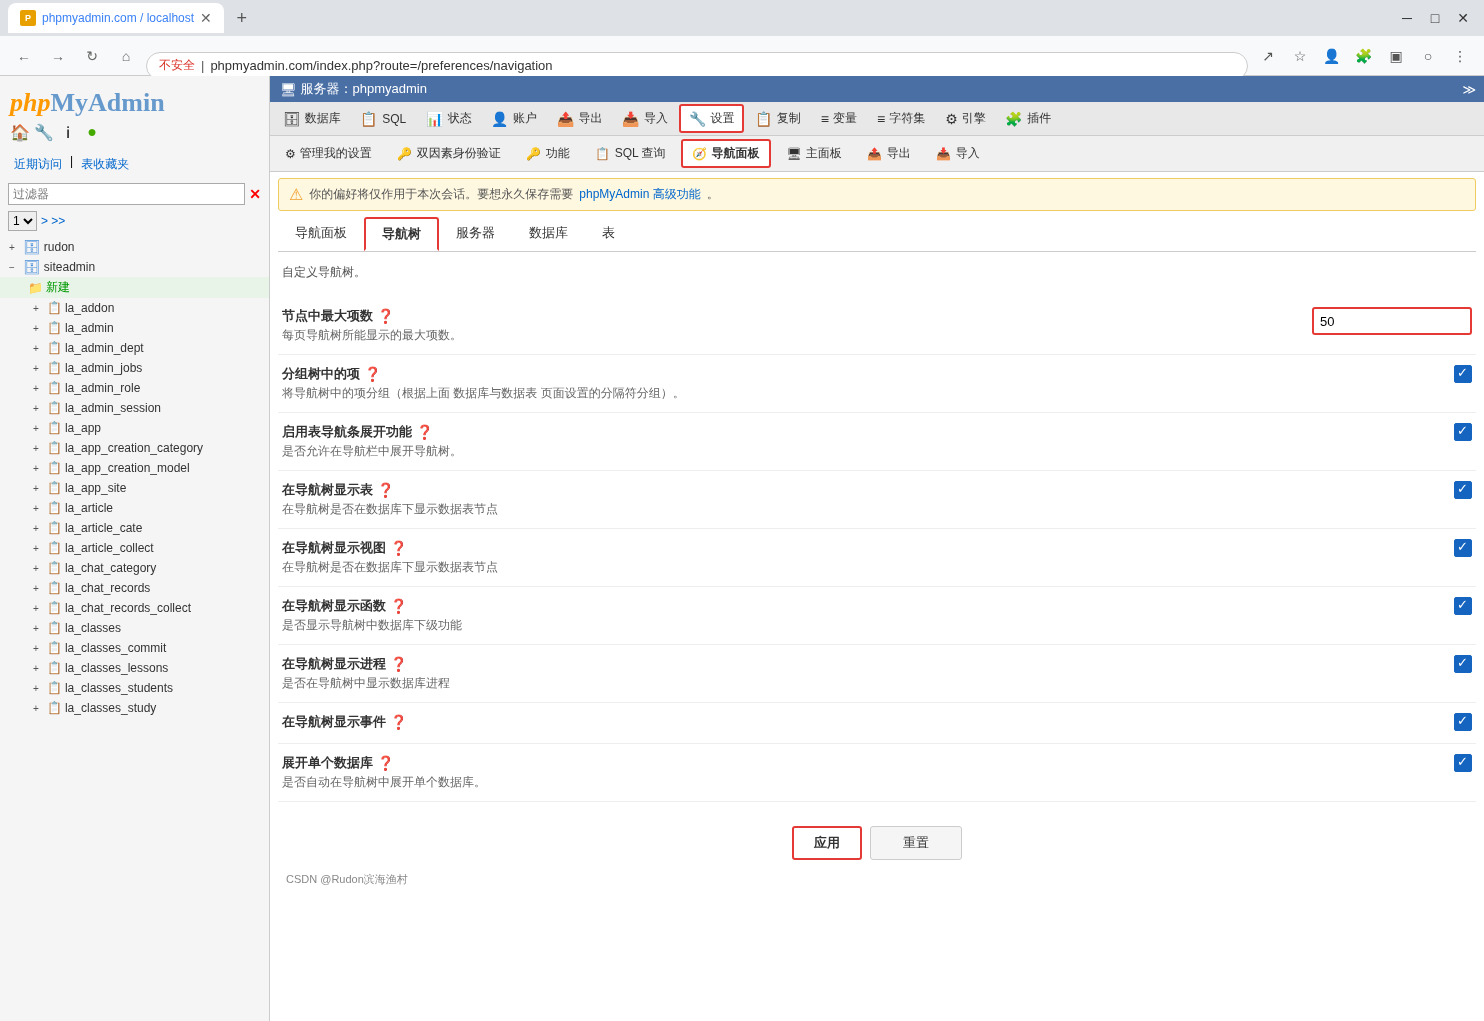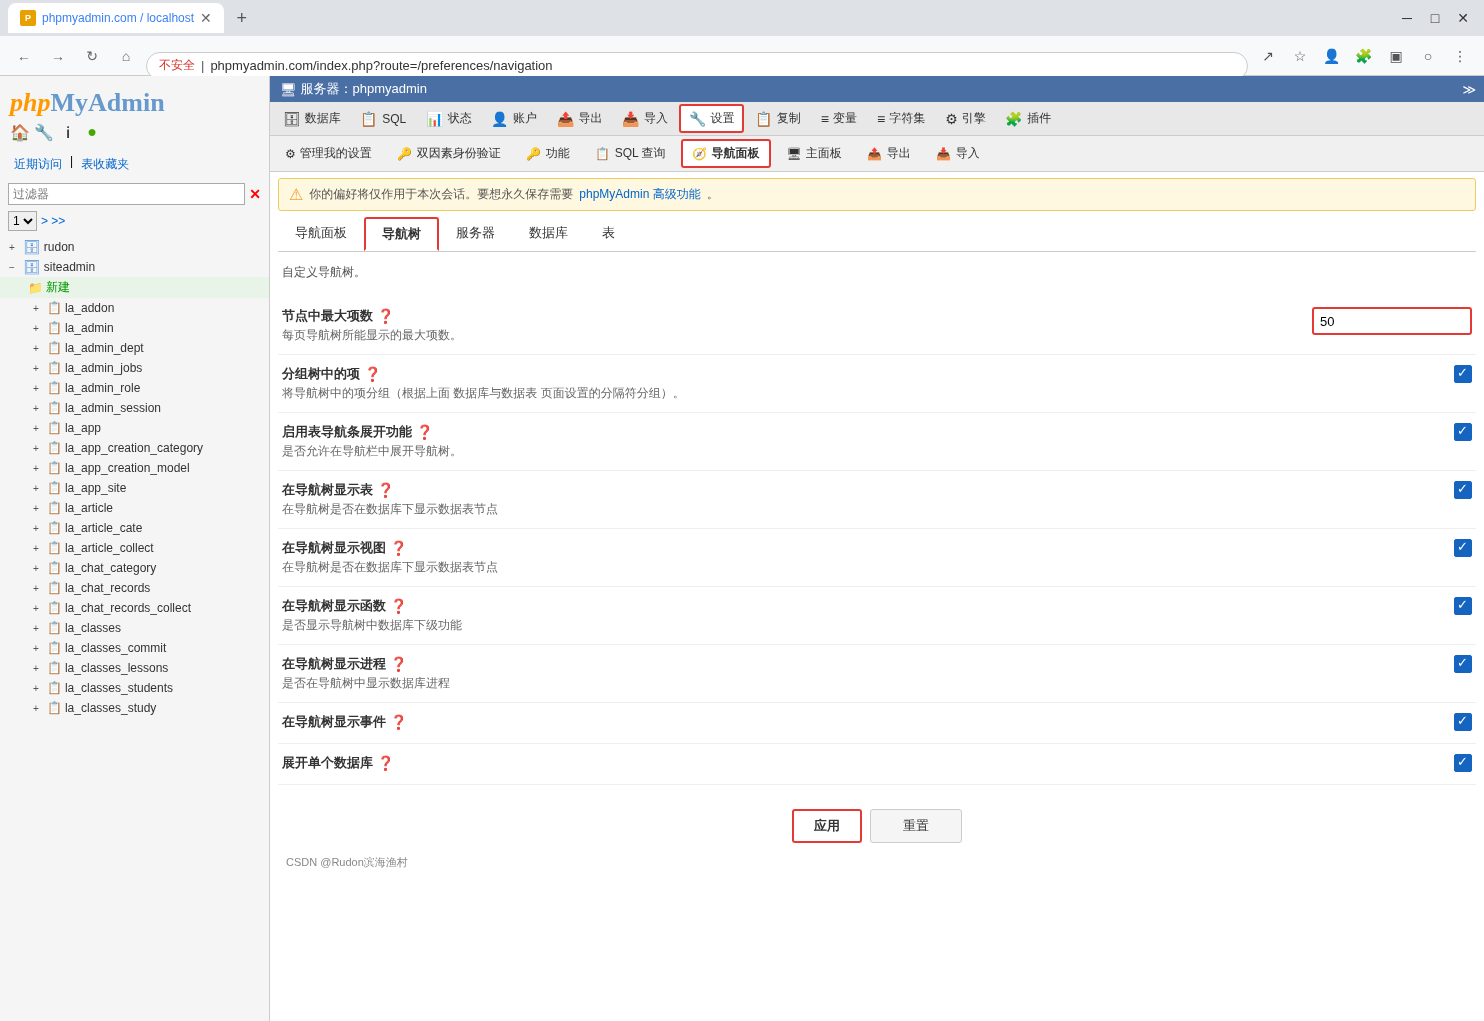--- a/index.html
+++ b/index.html
@@ -528,20 +528,21 @@
             <span class="checked-icon"></span>
           </div>
         </div>
 
         <div class="setting-row">
           <div class="setting-label-col">
             <div class="setting-label">
               <span>展开单个数据库</span>
               <span class="setting-hint-icon" title="帮助">❓</span>
             </div>
+            <div class="setting-desc">是否自动在导航树中展开单个数据库。</div>
           </div>
           <div class="setting-control-col">
             <span class="checked-icon"></span>
           </div>
         </div>
 
         <div class="action-buttons">
           <button class="btn-apply">应用</button>
           <button class="btn-reset">重置</button>
         </div>

